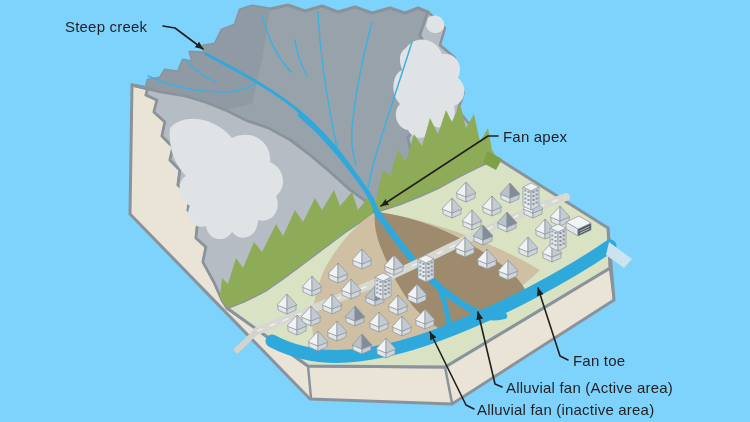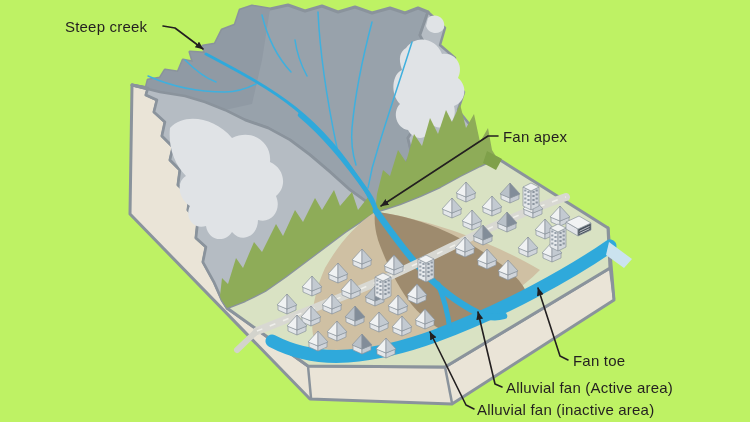--- a/index.html
+++ b/index.html
@@ -1,16 +1,16 @@
 <!DOCTYPE html>
 <html><head>
 <meta charset="utf-8">
 <style>
   html,body{margin:0;padding:0;background:#ffffff;}
-  .stage{position:relative;width:750px;height:422px;background:#bef264;overflow:hidden;
+  .stage{position:relative;width:750px;height:422px;background:#7dd3fc;overflow:hidden;
          font-family:"Liberation Sans", sans-serif;}
   svg{display:block;}
   text.lbl{font-family:"Liberation Sans", sans-serif;font-size:15px;letter-spacing:.2px;}
 </style>
 </head>
 <body>
 
 <div class="stage">
 <svg width="750" height="422" viewBox="0 0 750 422">
   <defs>

